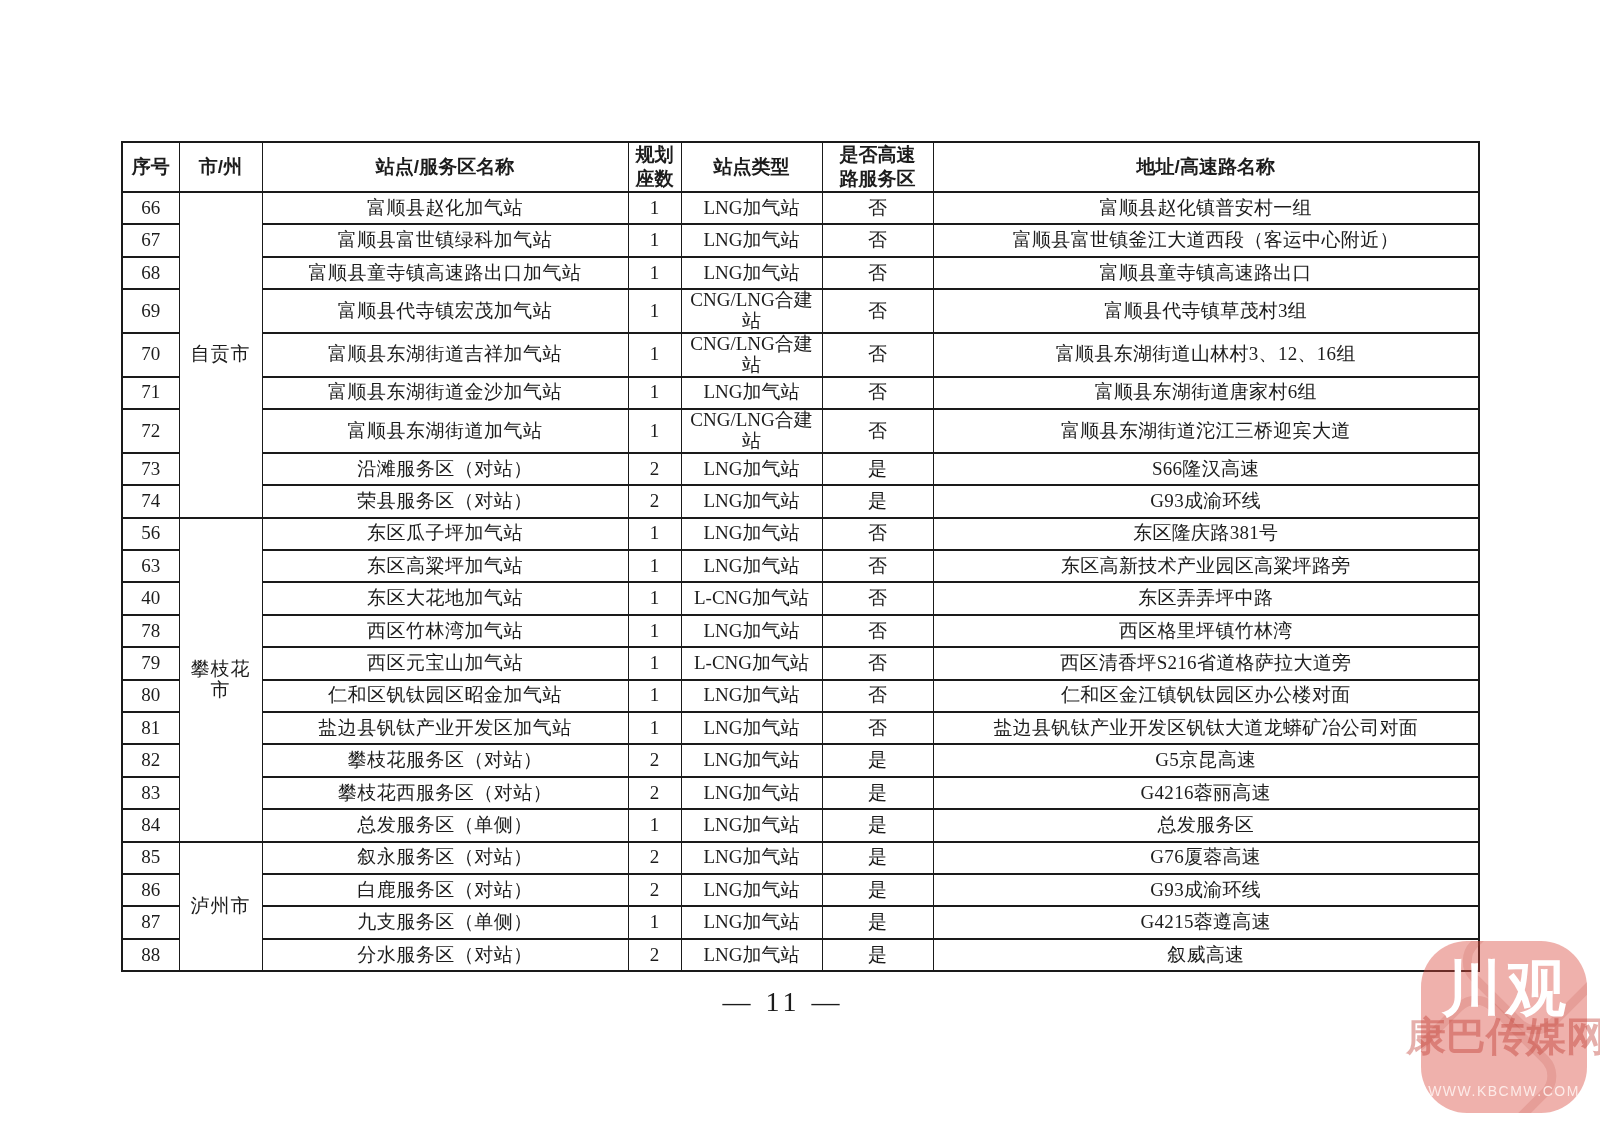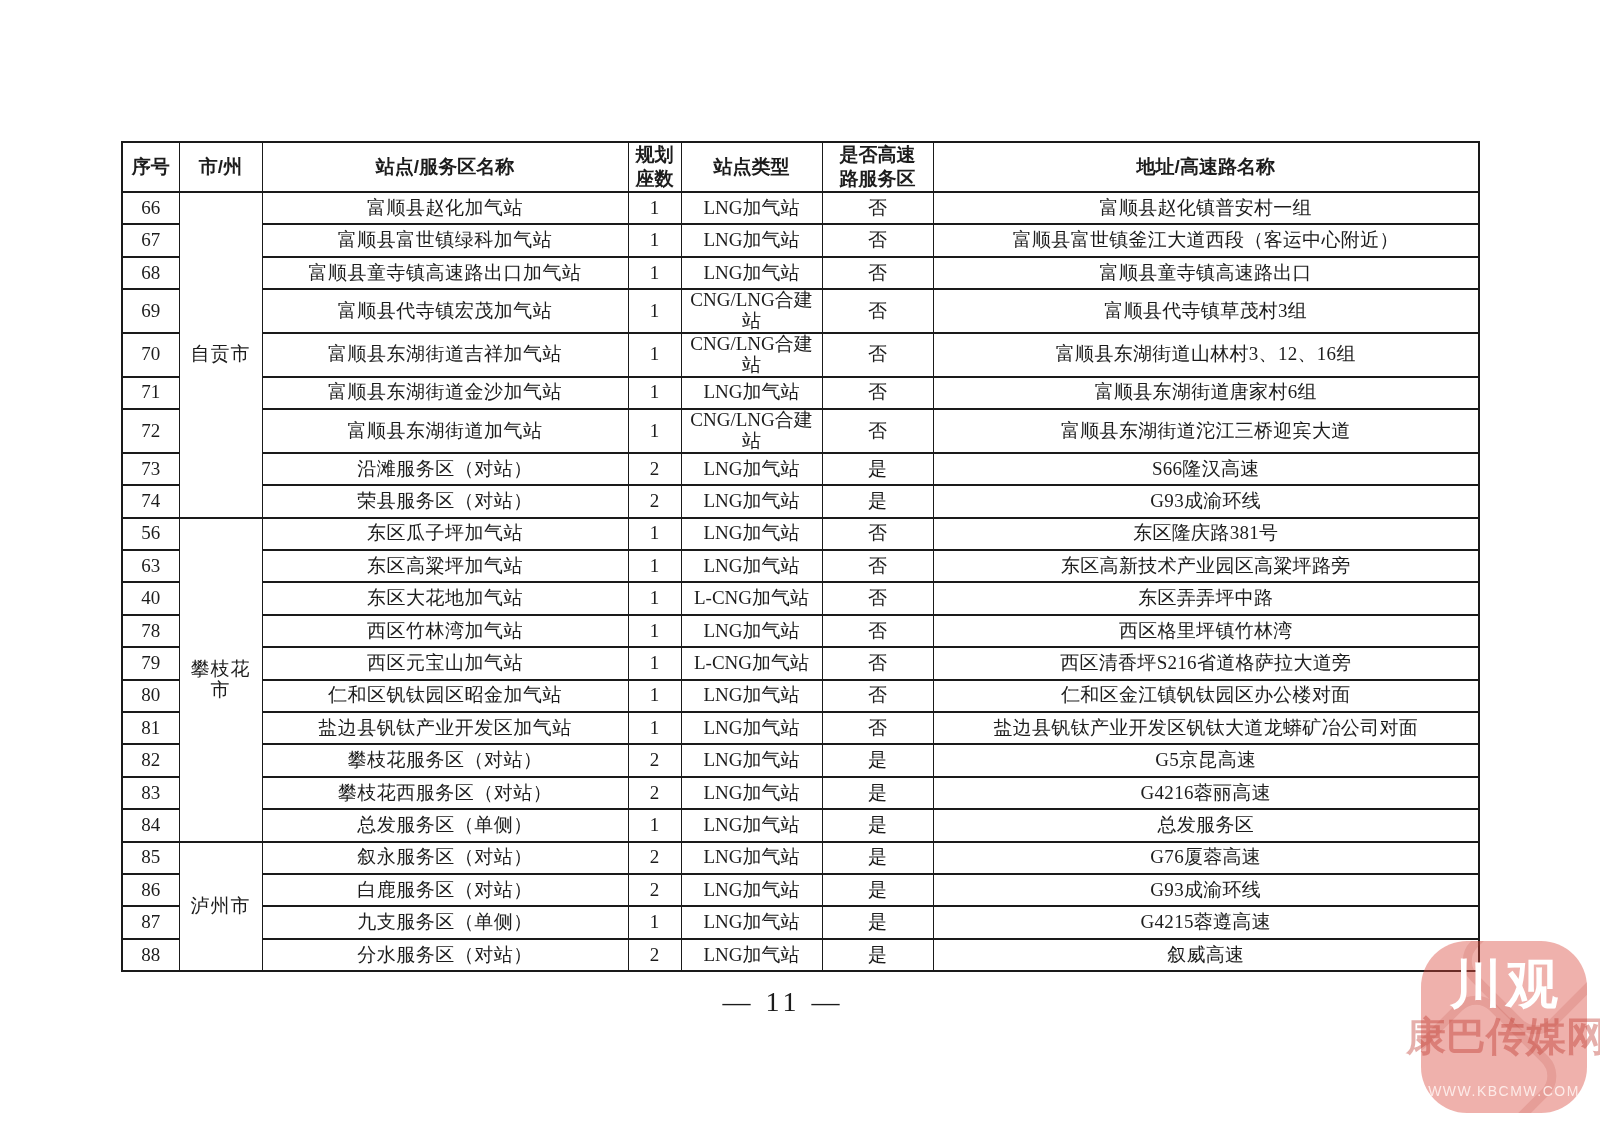--- a/index.html
+++ b/index.html
@@ -84,21 +84,21 @@
     border: 9px solid rgba(190, 70, 60, 0.18);
     border-radius: 28px;
     transform: rotate(45deg);
   }
   .wm-pattern-1 { width: 120px; height: 120px; left: 55px; top: -40px; }
   .wm-pattern-2 { width: 130px; height: 130px; left: -10px; top: 70px; }
   .wm-title {
     position: absolute;
     left: 10px; top: 18px;
     width: 150px;
-    font-size: 52px;
+    font-size: 60px;
     font-weight: bold;
     line-height: 1;
     color: #ffffff;
     letter-spacing: 4px;
     text-align: center;
     font-family: "Liberation Serif", "DejaVu Serif", serif;
   }
   .wm-sub {
     position: absolute;
     left: -20px; top: 76px;

